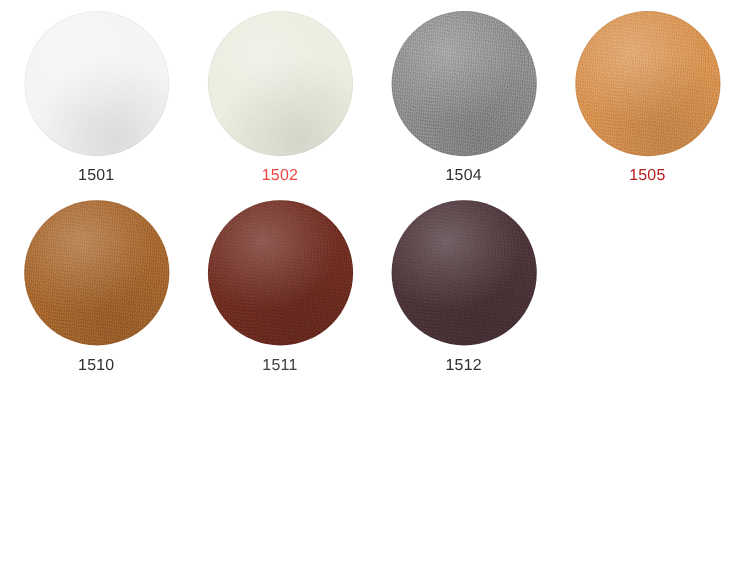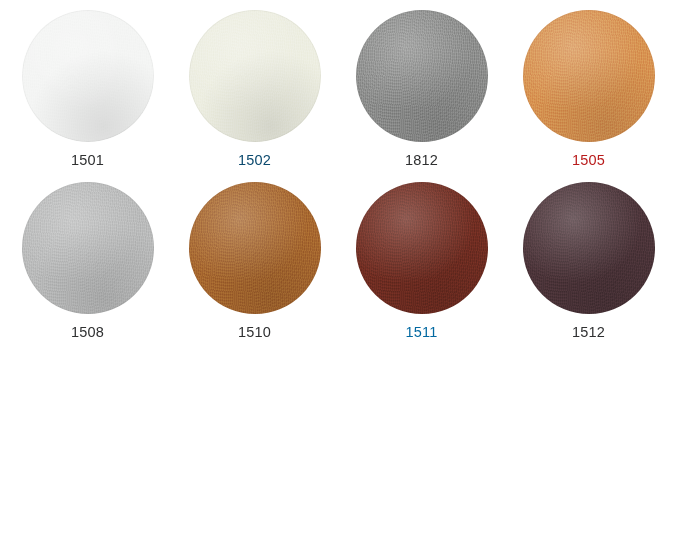--- a/index.html
+++ b/index.html
@@ -124,58 +124,48 @@
   </div>
 
   <div class="swatch-cell">
     <div class="swatch-disc-wrap">
       <div class="swatch-disc" style="background-color: rgb(237, 238, 225);">
         <div class="grain"></div>
         <div class="sheen"></div>
         <div class="rim"></div>
       </div>
     </div>
-    <div class="swatch-label" style="color: #0c4a6e;">1502</div>
+    <div class="swatch-label" style="color: #ef4444;">1502</div>
   </div>
 
 
   <div class="swatch-cell">
     <div class="swatch-disc-wrap">
       <div class="swatch-disc" style="background-color: rgb(138, 139, 138);">
         <div class="grain"></div>
         <div class="sheen"></div>
         <div class="rim"></div>
       </div>
     </div>
-    <div class="swatch-label" style="color: rgb(47, 48, 49);">1812</div>
+    <div class="swatch-label" style="color: rgb(47, 48, 49);">1504</div>
   </div>
 
   <div class="swatch-cell">
     <div class="swatch-disc-wrap">
       <div class="swatch-disc" style="background-color: rgb(215, 144, 79);">
         <div class="grain"></div>
         <div class="sheen"></div>
         <div class="rim"></div>
       </div>
     </div>
     <div class="swatch-label" style="color: #b91c1c;">1505</div>
   </div>
 
 
 
-  <div class="swatch-cell">
-    <div class="swatch-disc-wrap">
-      <div class="swatch-disc" style="background-color: rgb(184, 185, 185);">
-        <div class="grain"></div>
-        <div class="sheen"></div>
-        <div class="rim"></div>
-      </div>
-    </div>
-    <div class="swatch-label" style="color: rgb(47, 48, 49);">1508</div>
-  </div>
 
 
   <div class="swatch-cell">
     <div class="swatch-disc-wrap">
       <div class="swatch-disc" style="background-color: rgb(165, 101, 46);">
         <div class="grain"></div>
         <div class="sheen"></div>
         <div class="rim"></div>
       </div>
     </div>
@@ -183,21 +173,21 @@
   </div>
 
   <div class="swatch-cell">
     <div class="swatch-disc-wrap">
       <div class="swatch-disc" style="background-color: rgb(109, 44, 33);">
         <div class="grain"></div>
         <div class="sheen"></div>
         <div class="rim"></div>
       </div>
     </div>
-    <div class="swatch-label" style="color: #0369a1;">1511</div>
+    <div class="swatch-label" style="color: #404040;">1511</div>
   </div>
 
   <div class="swatch-cell">
     <div class="swatch-disc-wrap">
       <div class="swatch-disc" style="background-color: rgb(74, 51, 56);">
         <div class="grain"></div>
         <div class="sheen"></div>
         <div class="rim"></div>
       </div>
     </div>

